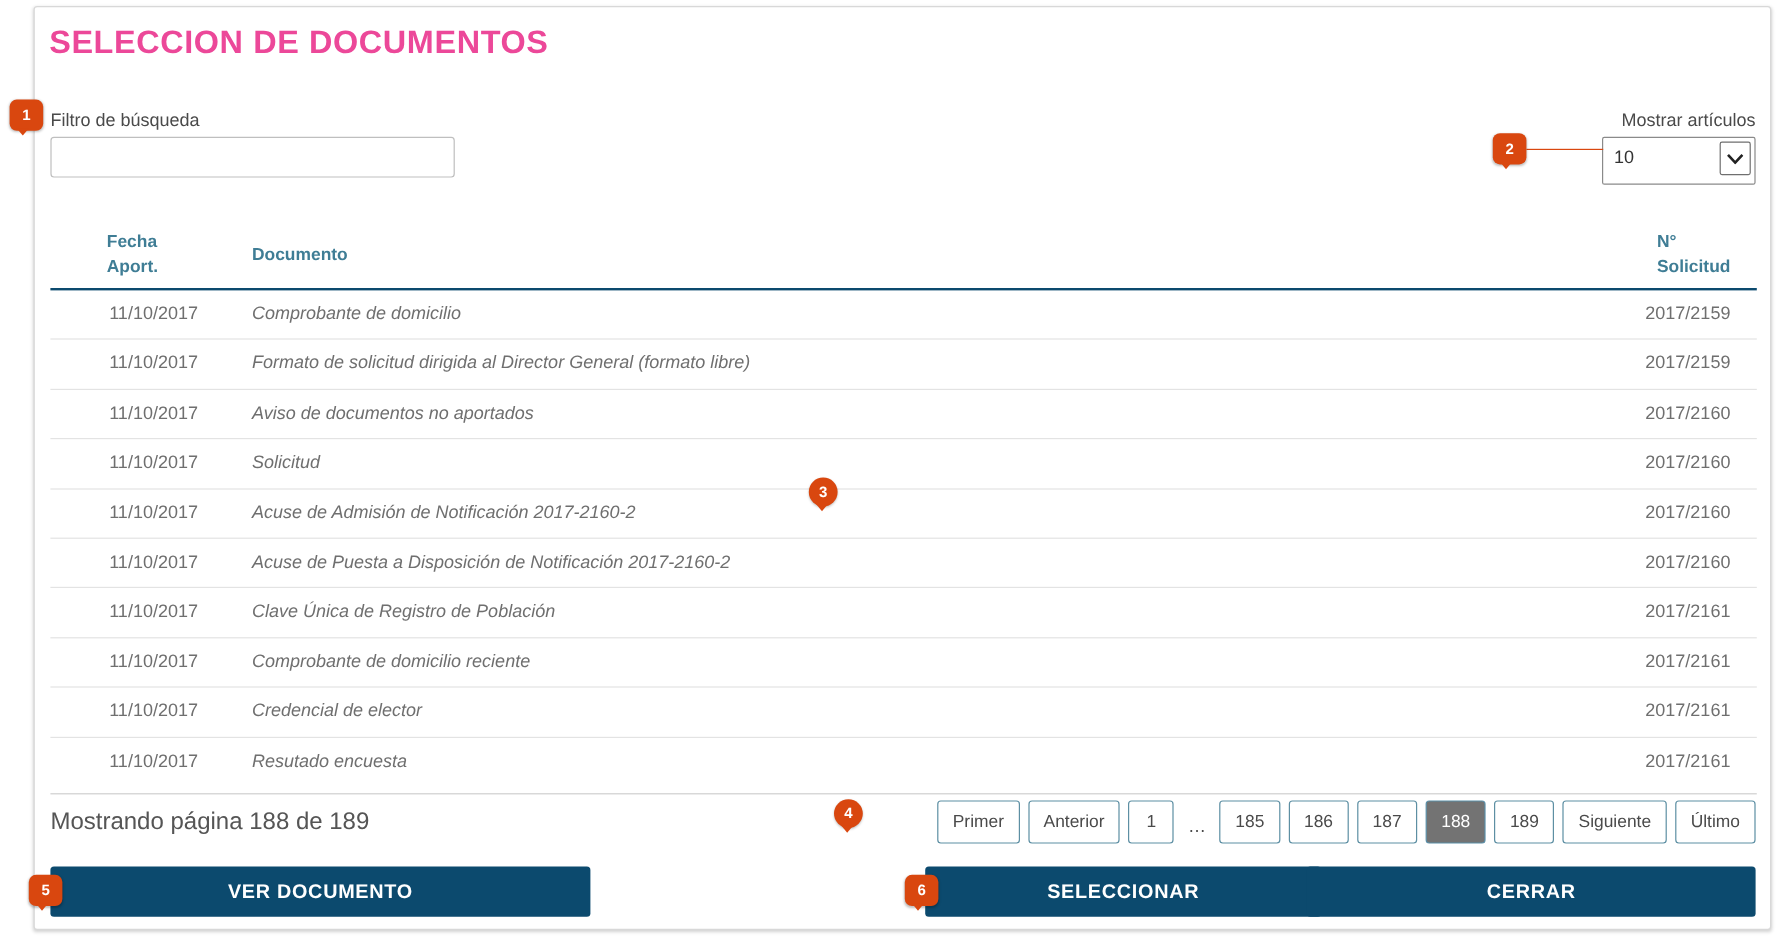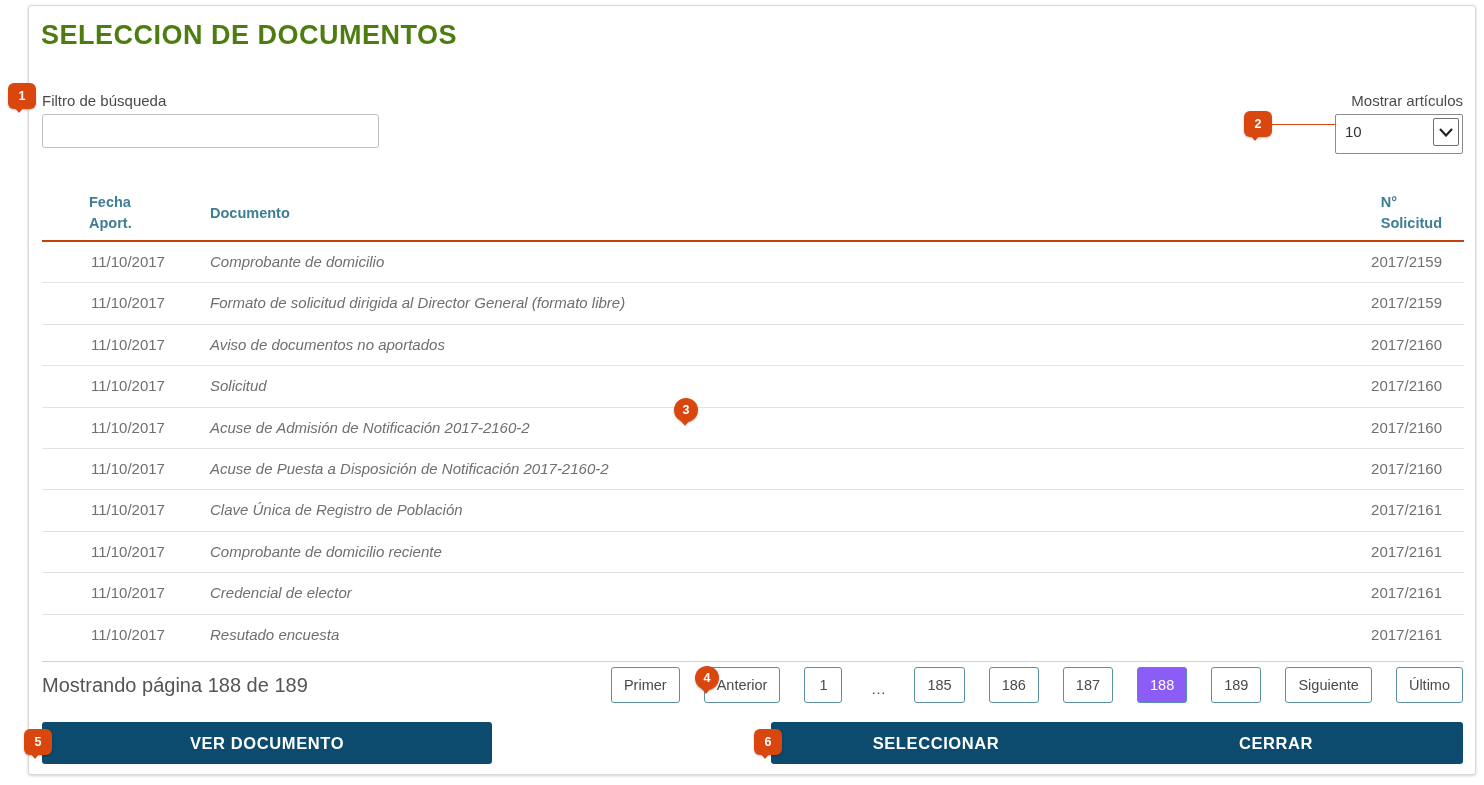--- a/index.html
+++ b/index.html
@@ -26,21 +26,21 @@
     border-radius: 3px;
     box-shadow: 0 1px 3px rgba(0,0,0,0.18);
   }
   .dialog-title {
     position: absolute;
     left: 12px;
     top: 14px;
     font-size: 27px;
     font-weight: bold;
     letter-spacing: 0.5px;
-    color: #4d7c0f;
+    color: #ec4899;
   }
   
   .filter-label {
     position: absolute;
     left: 13px;
     top: 86px;
     font-size: 15px;
     color: #4a4a4a;
   }
   .filter-input {
@@ -101,21 +101,21 @@
   
   .table {
     position: absolute;
     left: 13px;
     top: 172px;
     width: 1422px;
   }
   .thead {
     position: relative;
     height: 64px;
-    border-bottom: 2px solid #c2410c;
+    border-bottom: 2px solid #0c4a6e;
   }
   .th {
     position: absolute;
     font-size: 14.5px;
     font-weight: bold;
     color: #3f7d95;
     line-height: 21px;
   }
   .th.fecha { left: 47px; top: 14px; }
   .th.doc   { left: 168px; top: 25px; }
@@ -150,39 +150,39 @@
     top: 668px;
     font-size: 20px;
     color: #555;
   }
   .pager {
     position: absolute;
     right: 12px;
     top: 661px;
     display: flex;
     align-items: stretch;
-    gap: 24px;
+    gap: 7px;
   }
   .pg-btn {
     min-width: 38px;
     height: 36px;
     padding: 0 12px;
     border: 1px solid #5d8fa3;
     border-radius: 3px;
     background: #ffffff;
     color: #4a4a4a;
     font-size: 14.5px;
     display: flex;
     align-items: center;
     justify-content: center;
     cursor: pointer;
     white-space: nowrap;
   }
   .pg-btn.active {
-    background: #8b5cf6;
+    background: #737373;
     border-color: #5b8fa8;
     color: #ffffff;
   }
   .pg-ellipsis {
     min-width: 24px;
     height: 36px;
     border: none;
     background: transparent;
     color: #4a4a4a;
     font-size: 15px;

